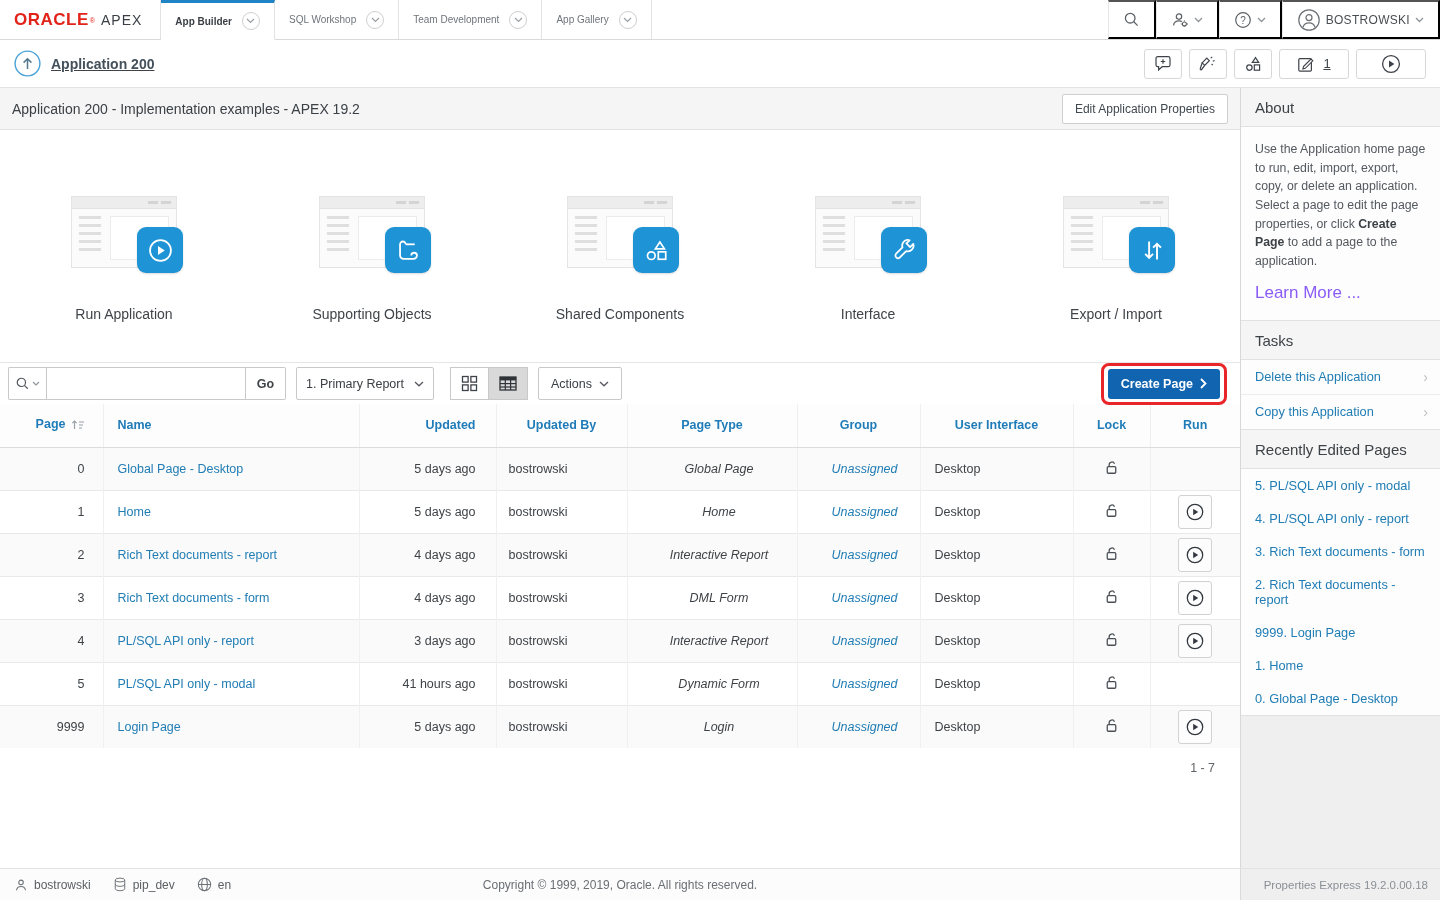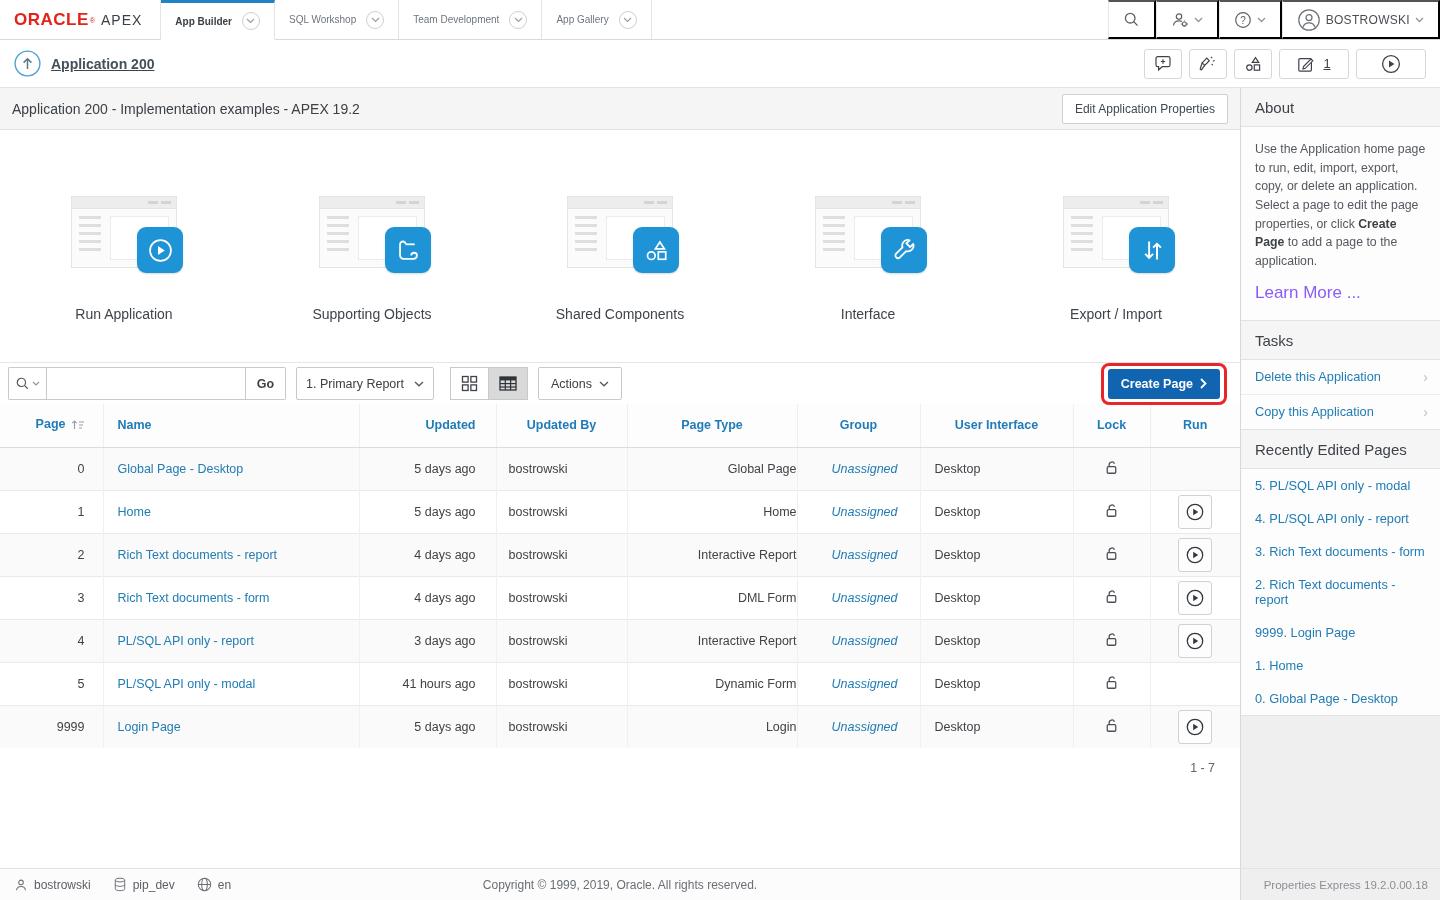--- a/index.html
+++ b/index.html
@@ -71,21 +71,21 @@
   .grid th { height:43px; font-weight:bold; color:#1f7cb8; background:#fdfdfd; border-bottom:1px solid #dcdcdc; border-right:1px solid #efefef; }
   .grid td { height:43px; border-top:1px solid #e9e9e9; border-right:1px solid #f0f0f0; color:#3f4347; }
   .grid th:last-child, .grid td:last-child { border-right:none; }
   .grid tbody tr:nth-child(odd) { background:#fafafa; }
   .grid tbody tr:nth-child(even) { background:#fff; }
   .grid tbody tr:first-child td { border-top:none; }
   .c-page, .h-page { text-align:right; padding-right:18px; }
   .c-name, .h-name { text-align:left; padding-left:14px; }
   .c-upd, .h-upd { text-align:right; padding-right:20px; }
   .c-by { text-align:left; padding-left:12px; }
-  .c-type { text-align:right; padding-left:14px; }
+  .c-type { text-align:center; padding-left:14px;font-style:italic; }
   .c-group { text-align:center; padding-left:12px;font-style:italic; }
   .c-ui { text-align:left; padding-left:14px; }
   .c-lock, .c-run { text-align:center; }
   a.lnk { color:#217db4; text-decoration:none; cursor:pointer; }
   .h-page .sorticon { margin-left:5px; vertical-align:-2px; }
   .runbtn { width:34px; height:34px; background:#fdfdfd; border:1px solid #d2d2d2; border-radius:3px; cursor:pointer; display:inline-flex; align-items:center; justify-content:center; }
   .lockic { cursor:pointer; display:inline-block; }
   .pagination { text-align:right; padding:13px 25px 0 0; font-size:12.4px; color:#5f6468; }
 
   

